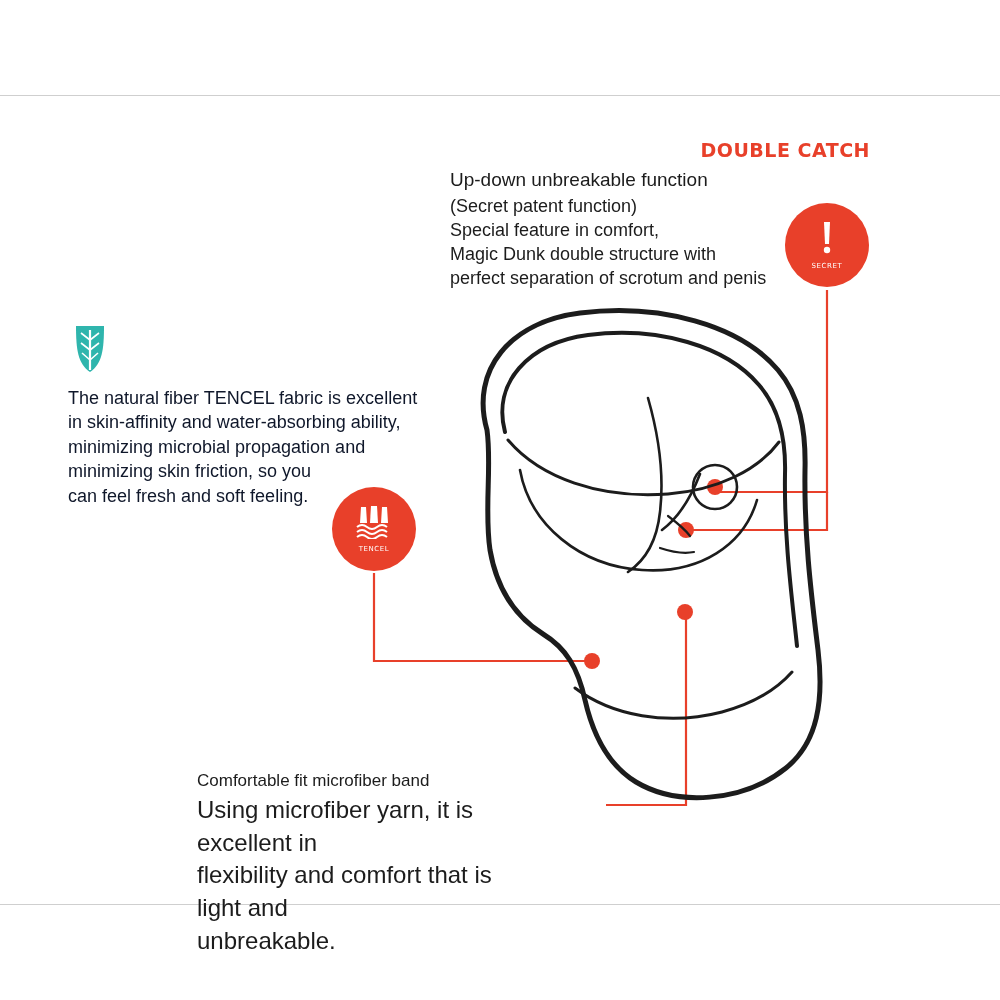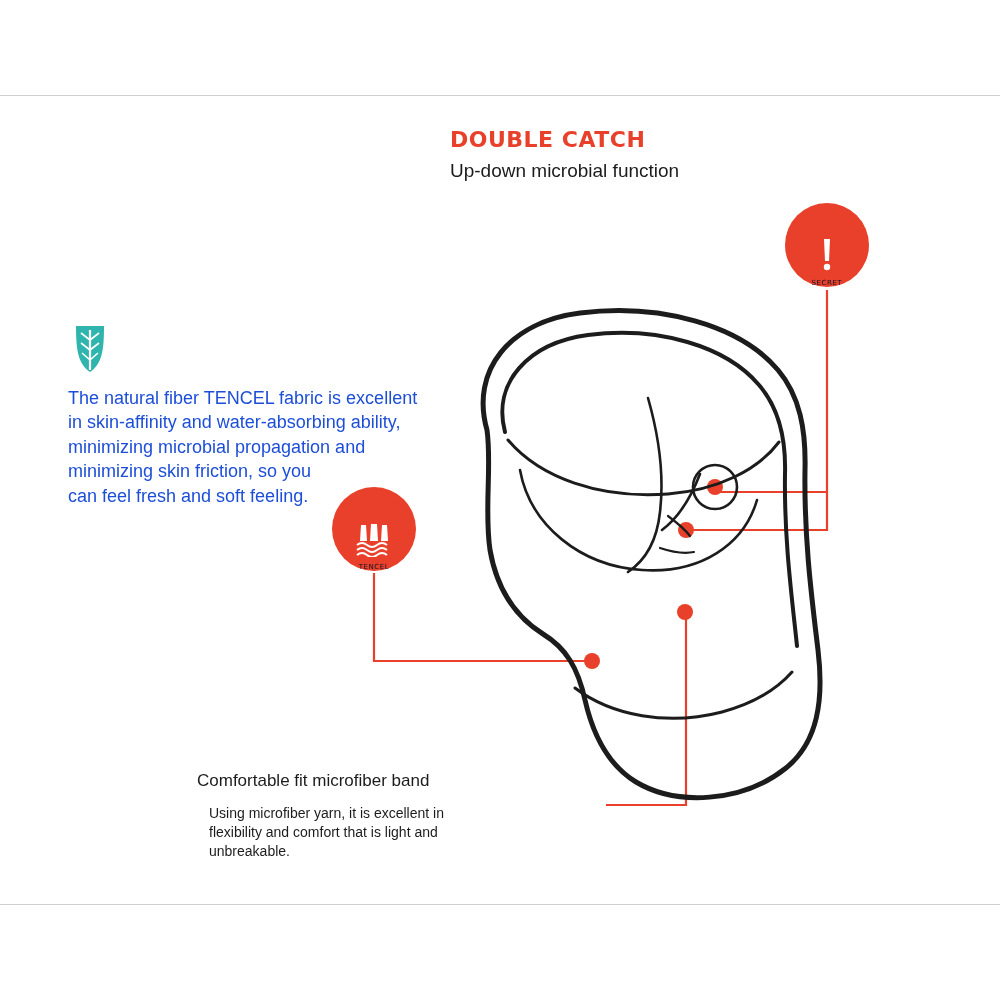--- a/index.html
+++ b/index.html
@@ -36,25 +36,26 @@
   
   .headline-block {
     position: absolute;
     left: 450px;
     top: 128px;
     width: 420px;
   }
   .headline {
     font-family: "DejaVu Sans", sans-serif;
     font-weight: bold;
-    font-size: 22px;
+    font-size: 19px;
     letter-spacing: 0.5px;
     color: #e8402a;
-    margin: 0 0 6px 0;
+    margin: 12px 0 6px 0;
     line-height: 1.1;
+    text-align: right;
   }
   .headline-sub {
     font-size: 19px;
     color: #1c1c1c;
     line-height: 1.32;
     margin: 0;
   }
   .headline-body {
     font-size: 18px;
     color: #1c1c1c;
@@ -82,57 +83,57 @@
     letter-spacing: 2px;
     color: #1c1c1c;
   }
   .tencel-reg {
     font-family: "Liberation Serif", serif;
     font-size: 13px;
     vertical-align: super;
   }
   .tencel-body {
     font-size: 18px;
-    color: #1d4ed8;
+    color: #0f172a;
     line-height: 1.36;
     margin: 6px 0 0 0;
     white-space: pre-line;
   }
 
   
   .band-block {
     position: absolute;
     left: 197px;
     top: 770px;
     width: 330px;
   }
   .band-title {
     font-size: 17px;
     color: #1c1c1c;
     margin: 0 0 2px 0;
     line-height: 1.3;
   }
   .band-body {
-    font-size: 14px;
+    font-size: 24px;
     color: #1c1c1c;
     line-height: 1.36;
-    margin: 12px;
+    margin: 0;
     white-space: pre-line;
   }
 
   
   .badge {
     position: absolute;
     border-radius: 50%;
     background: #e8402a;
     display: flex;
     flex-direction: column;
     align-items: center;
-    justify-content: flex-end;
-    color: #0f172a;
+    justify-content: center;
+    color: #ffffff;
   }
   .badge-label {
     font-size: 7px;
     letter-spacing: 0.6px;
     margin-top: 2px;
     text-transform: uppercase;
   }
   .badge-secret { left: 785px; top: 203px; width: 84px; height: 84px; }
   .badge-tencel { left: 332px; top: 487px; width: 84px; height: 84px; }
   .badge-band   { left: 522px; top: 763px; width: 84px; height: 84px; }
@@ -210,21 +211,25 @@
       <path stroke-width="2.2" d="M660,548 C672,552 684,554 694,552"></path>
 
       <circle stroke-width="2.6" cx="715" cy="487" r="22"></circle>
 
       <path stroke-width="3" d="M575,688 C612,716 668,726 722,712 C752,704 776,690 792,672"></path>
     </g>
   </svg>
 
   <div class="headline-block">
     <h1 class="headline">DOUBLE CATCH</h1>
-    <p class="headline-sub">Up-down microbial function</p>
+    <p class="headline-sub">Up-down unbreakable function</p>
+    <p class="headline-body">(Secret patent function)
+Special feature in comfort,
+Magic Dunk double structure with
+perfect separation of scrotum and penis</p>
   </div>
 
   <div class="tencel-block">
     <div class="tencel-logo-row">
       <span>
         <svg width="44" height="56" viewBox="0 0 44 56" aria-hidden="true">
           <path d="M8,6 L36,6 C36,30 34,44 22,52 C10,44 8,30 8,6 Z" fill="#2fb5ad"></path>
           <path d="M22,10 C22,28 22,40 22,50" stroke="#ffffff" stroke-width="2.2" fill="none"></path>
           <path d="M22,20 L31,13 M22,30 L31,23 M22,40 L30,33 M22,20 L13,13 M22,30 L13,23 M22,40 L14,33" stroke="#ffffff" stroke-width="1.6" fill="none"></path>
         </svg>

